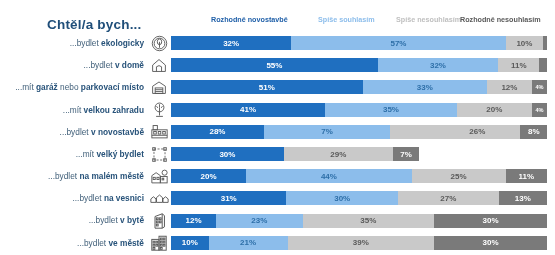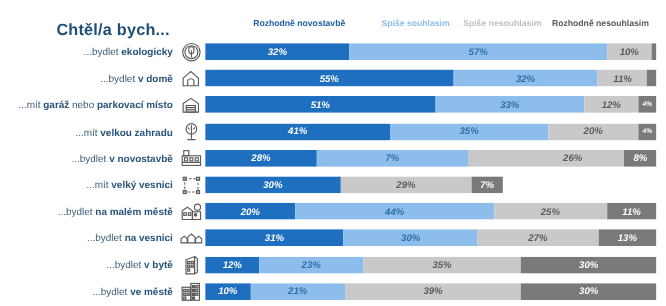--- a/index.html
+++ b/index.html
@@ -16,21 +16,21 @@
     font-size:13.5px;font-weight:bold;color:#1F4E79;letter-spacing:.2px;
   }
   .legend{
     position:absolute;left:188px;top:15px;width:359px;height:13px;
   }
   .legend-item{
     position:absolute;top:0;font-size:7.2px;font-weight:bold;white-space:nowrap;
   }
   .lg-0{left:23px;color:#1F5FA8;}
   .lg-1{left:130px;color:#8CBDEB;}
-  .lg-2{left:198px;color:#BFBFBF;}
+  .lg-2{left:208px;color:#BFBFBF;}
   .lg-3{left:272px;color:#595959;}
 
   
   .rows{position:absolute;left:0;top:32px;width:555px;}
   .row{
     position:relative;height:22.2px;display:flex;align-items:center;
   }
   .row-label{
     width:147px;flex:0 0 147px;text-align:right;
     font-size:8.3px;color:#3F5E78;white-space:nowrap;
@@ -40,21 +40,21 @@
   .row-icon{
     width:24px;flex:0 0 24px;height:19px;display:flex;
     align-items:center;justify-content:center;color:#5A5A5A;
   }
   .row-icon svg{display:block;}
   .bar{
     flex:1 1 auto;height:14px;display:flex;overflow:hidden;margin-right:8px;
   }
   .seg{
     height:100%;display:flex;align-items:center;justify-content:center;
-    font-size:8px;font-weight:bold;white-space:nowrap;overflow:hidden;font-style:italic;
+    font-size:8px;font-weight:bold;white-space:nowrap;overflow:hidden;
   }
   .seg.s0{background:#1F6FC0;color:#ffffff;}
   .seg.s1{background:#8CBDEB;color:#2E6FA8;}
   .seg.s2{background:#C9C9C9;color:#5A5A5A;}
   .seg.s3{background:#7A7A7A;color:#ffffff;}
   .seg.tiny{font-size:5.6px;}
   .seg.hide{font-size:0;}
 </style>
 </head>
 <body>
@@ -150,21 +150,21 @@
           </svg>
         </div>
         <div class="bar">
           <div class="seg s0" style="width: 28%;">28%</div>
           <div class="seg s1" style="width: 38%;">7%</div>
           <div class="seg s2" style="width: 26%; padding-left: 44px;">26%</div>
           <div class="seg s3" style="width: 8%;">8%</div>
         </div>
       </div>
       <div class="row">
-        <div class="row-label">...mít <b>velký vesnici</b></div>
+        <div class="row-label">...mít <b>velký bydlet</b></div>
         <div class="row-icon">
           <svg width="17" height="17" viewBox="0 0 20 20">
             <rect x="3.5" y="3.5" width="13" height="13" stroke="#5A5A5A" fill="none" stroke-width="1" stroke-dasharray="2.4 1.8"></rect>
             <rect x="2" y="2" width="3" height="3" stroke="#5A5A5A" fill="none" stroke-width="1.1"></rect>
             <rect x="15" y="2" width="3" height="3" stroke="#5A5A5A" fill="none" stroke-width="1.1"></rect>
             <rect x="2" y="15" width="3" height="3" stroke="#5A5A5A" fill="none" stroke-width="1.1"></rect>
             <rect x="15" y="15" width="3" height="3" stroke="#5A5A5A" fill="none" stroke-width="1.1"></rect>
           </svg>
         </div>
         <div class="bar">

